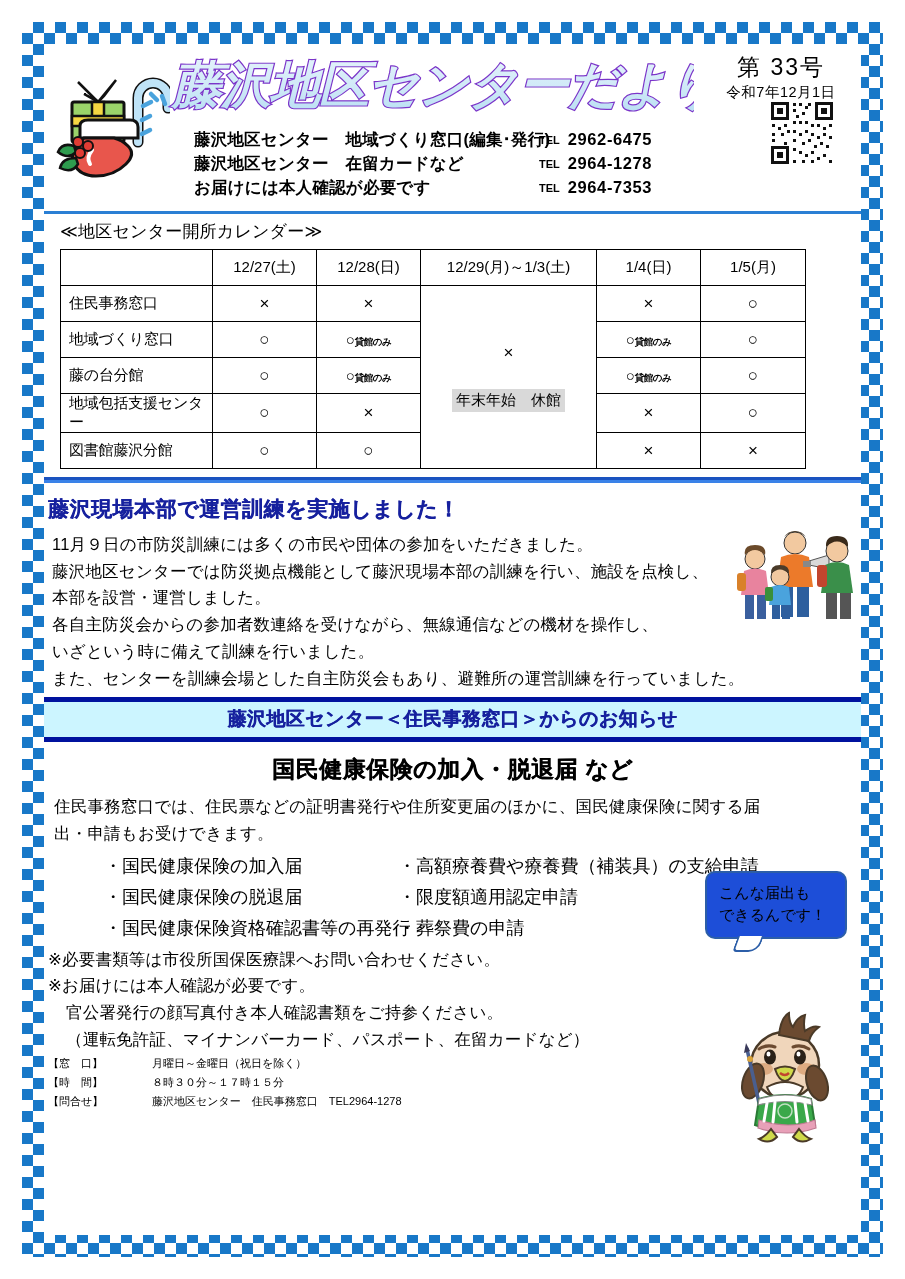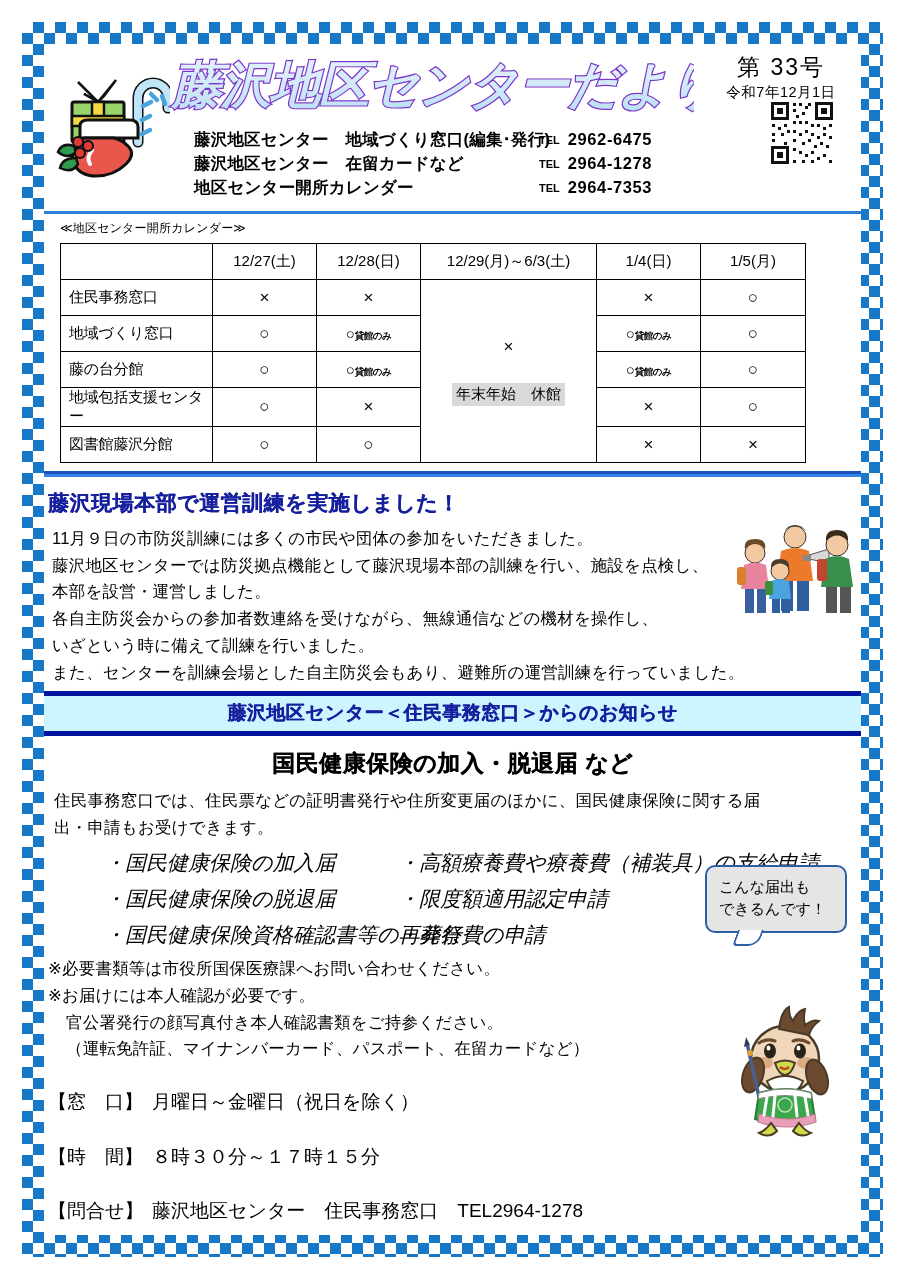--- a/index.html
+++ b/index.html
@@ -105,21 +105,21 @@
   
   .sec { padding: 0 4px; }
   .ptext {
     font-size: 16.5px;
     line-height: 1.62;
     letter-spacing: 0.2px;
   }
 
   .intro { padding: 10px 0 2px 18px; }
   .cal-title {
-    font-size: 12px; padding: 6px 0 6px 12px; letter-spacing: 0.2px;
+    font-size: 17px; padding: 6px 0 6px 12px; letter-spacing: 0.2px;
   }
 
   
   table.cal {
     border-collapse: collapse;
     margin-left: 12px;
     width: 745px;
     table-layout: fixed;
   }
   table.cal th, table.cal td {
@@ -209,36 +209,36 @@
     text-shadow: 0.5px 0 0 #000;
   }
   .ins-lead { padding: 0 2px 0 6px; }
   .bullets {
     position: relative;
     display: flex;
     padding: 4px 0 0 0;
   }
   .bul-col-l { width: 350px; padding-left: 56px; }
   .bul-col-r { width: 400px; }
-  .bul { font-size: 21px; line-height: 1.72; white-space: nowrap; font-style: italic; }
+  .bul { font-size: 18px; line-height: 1.72; white-space: nowrap; }
   .notes { padding-top: 2px; }
   .notes .ind1 { padding-left: 18px; }
   .contactblock { padding-top: 2px; }
-  .cb-row { display: flex; font-size: 19px; line-height: 1.72; margin-top: 22px; }
+  .cb-row { display: flex; font-size: 11px; line-height: 1.72; }
   .cb-key { width: 104px; }
   .cb-val { }
 
   
   .bubble {
     position: absolute;
     right: 10px; top: 24px;
     width: 142px;
     border: 2px solid #2c5ea8;
     border-radius: 10px;
-    background: #e5e5e5;
+    background: #1d4ed8;
     padding: 9px 10px 10px 12px;
     font-size: 15px;
     line-height: 1.5;
     z-index: 5;
   }
   .bubble-tail {
     position: absolute;
     left: 28px; bottom: -15px;
     width: 26px; height: 16px;
     background: #fff;
@@ -378,21 +378,21 @@
       <div class="contact-lines">
         <div class="contact-row">
           <span class="contact-name">藤沢地区センター　地域づくり窓口(編集･発行)</span>
           <span class="contact-tel"><span class="tel-mark">TEL</span><span>2962-6475</span></span>
         </div>
         <div class="contact-row">
           <span class="contact-name">藤沢地区センター　在留カードなど</span>
           <span class="contact-tel"><span class="tel-mark">TEL</span><span>2964-1278</span></span>
         </div>
         <div class="contact-row">
-          <span class="contact-name">地区センター開所カレンダー</span>
+          <span class="contact-name">お届けには本人確認が必要です</span>
           <span class="contact-tel"><span class="tel-mark">TEL</span><span>2964-7353</span></span>
         </div>
       </div>
     </div>
 
     <div class="sec">
       <div class="cal-title">≪地区センター開所カレンダー≫</div>
 
       <table class="cal">
         <colgroup>
@@ -401,21 +401,21 @@
             <col class="col-d2">
           <col class="col-range">
             <col class="col-d4">
             <col class="col-d5">
         </colgroup>
         <thead>
           <tr>
             <th></th>
             <th>12/27(土)</th>
             <th>12/28(日)</th>
-            <th>12/29(月)～6/3(土)</th>
+            <th>12/29(月)～1/3(土)</th>
             <th>1/4(日)</th>
             <th>1/5(月)</th>
           </tr>
         </thead>
         <tbody>
           <tr>
             <td class="rowhead">住民事務窓口</td>
             <td><span class="mark">×</span><span class="sub-note"></span></td>
             <td><span class="mark">×</span><span class="sub-note"></span></td>
             <td class="holiday-cell" rowspan="5">

